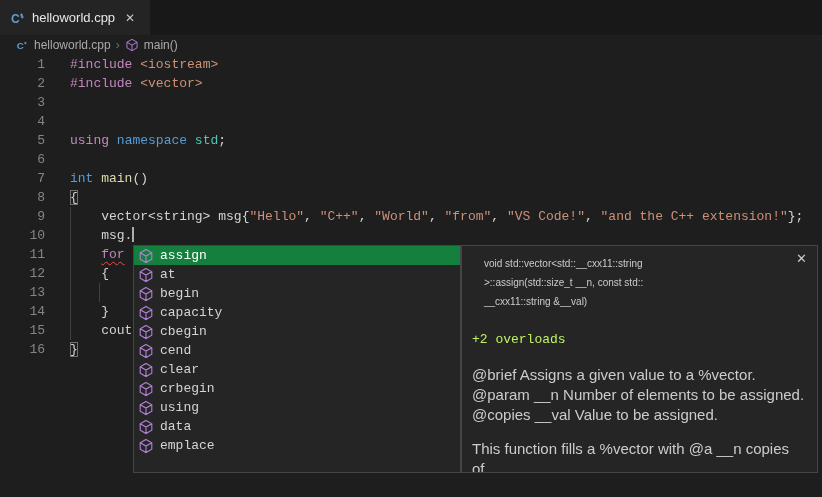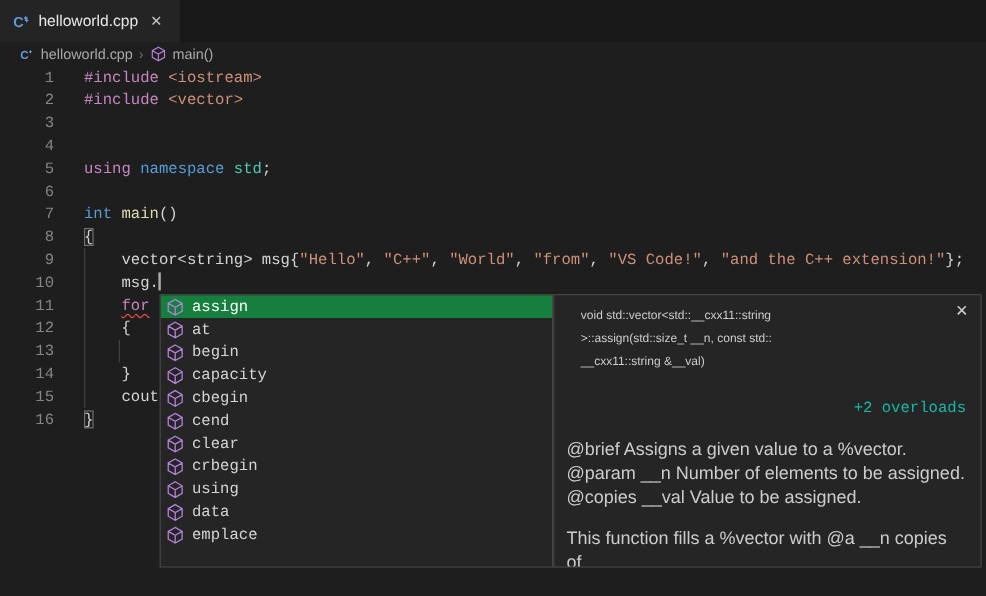--- a/index.html
+++ b/index.html
@@ -45,21 +45,21 @@
   .suggest-row.selected { background:#15803d; color:#ffffff; }
   .sym-icon { width:16px; height:16px; flex:none; display:inline-block; }
 
   
   .suggest-docs { position:absolute; left:461px; top:245px; width:357px; height:228px;
                   background:#252526; border:1px solid #454545; overflow:hidden; z-index:5;
                   padding:8px 12px 0 10px; }
   .docs-sig { font-family:Liberation Sans, sans-serif; font-size:10px;
               line-height:19px; color:#cccccc; white-space:pre;margin-left:12px; }
   .docs-overloads { font-family:"Liberation Mono","DejaVu Sans Mono",monospace; font-size:13px;
-                    line-height:19px; color:#14b8a6; margin-top:19px;text-align:right; }
+                    line-height:19px; color:#bef264; margin-top:19px; }
   .docs-body { margin-top:16px; font-size:15px; line-height:20px; color:#cccccc; }
   .docs-body .blank { height:14px; }
   .docs-close { position:absolute; top:5px; right:10px; color:#cccccc; font-size:13px; cursor:pointer; }
 </style>
 </head>
 <body>
 
 <div id="app">
 
   <div class="tabbar">

